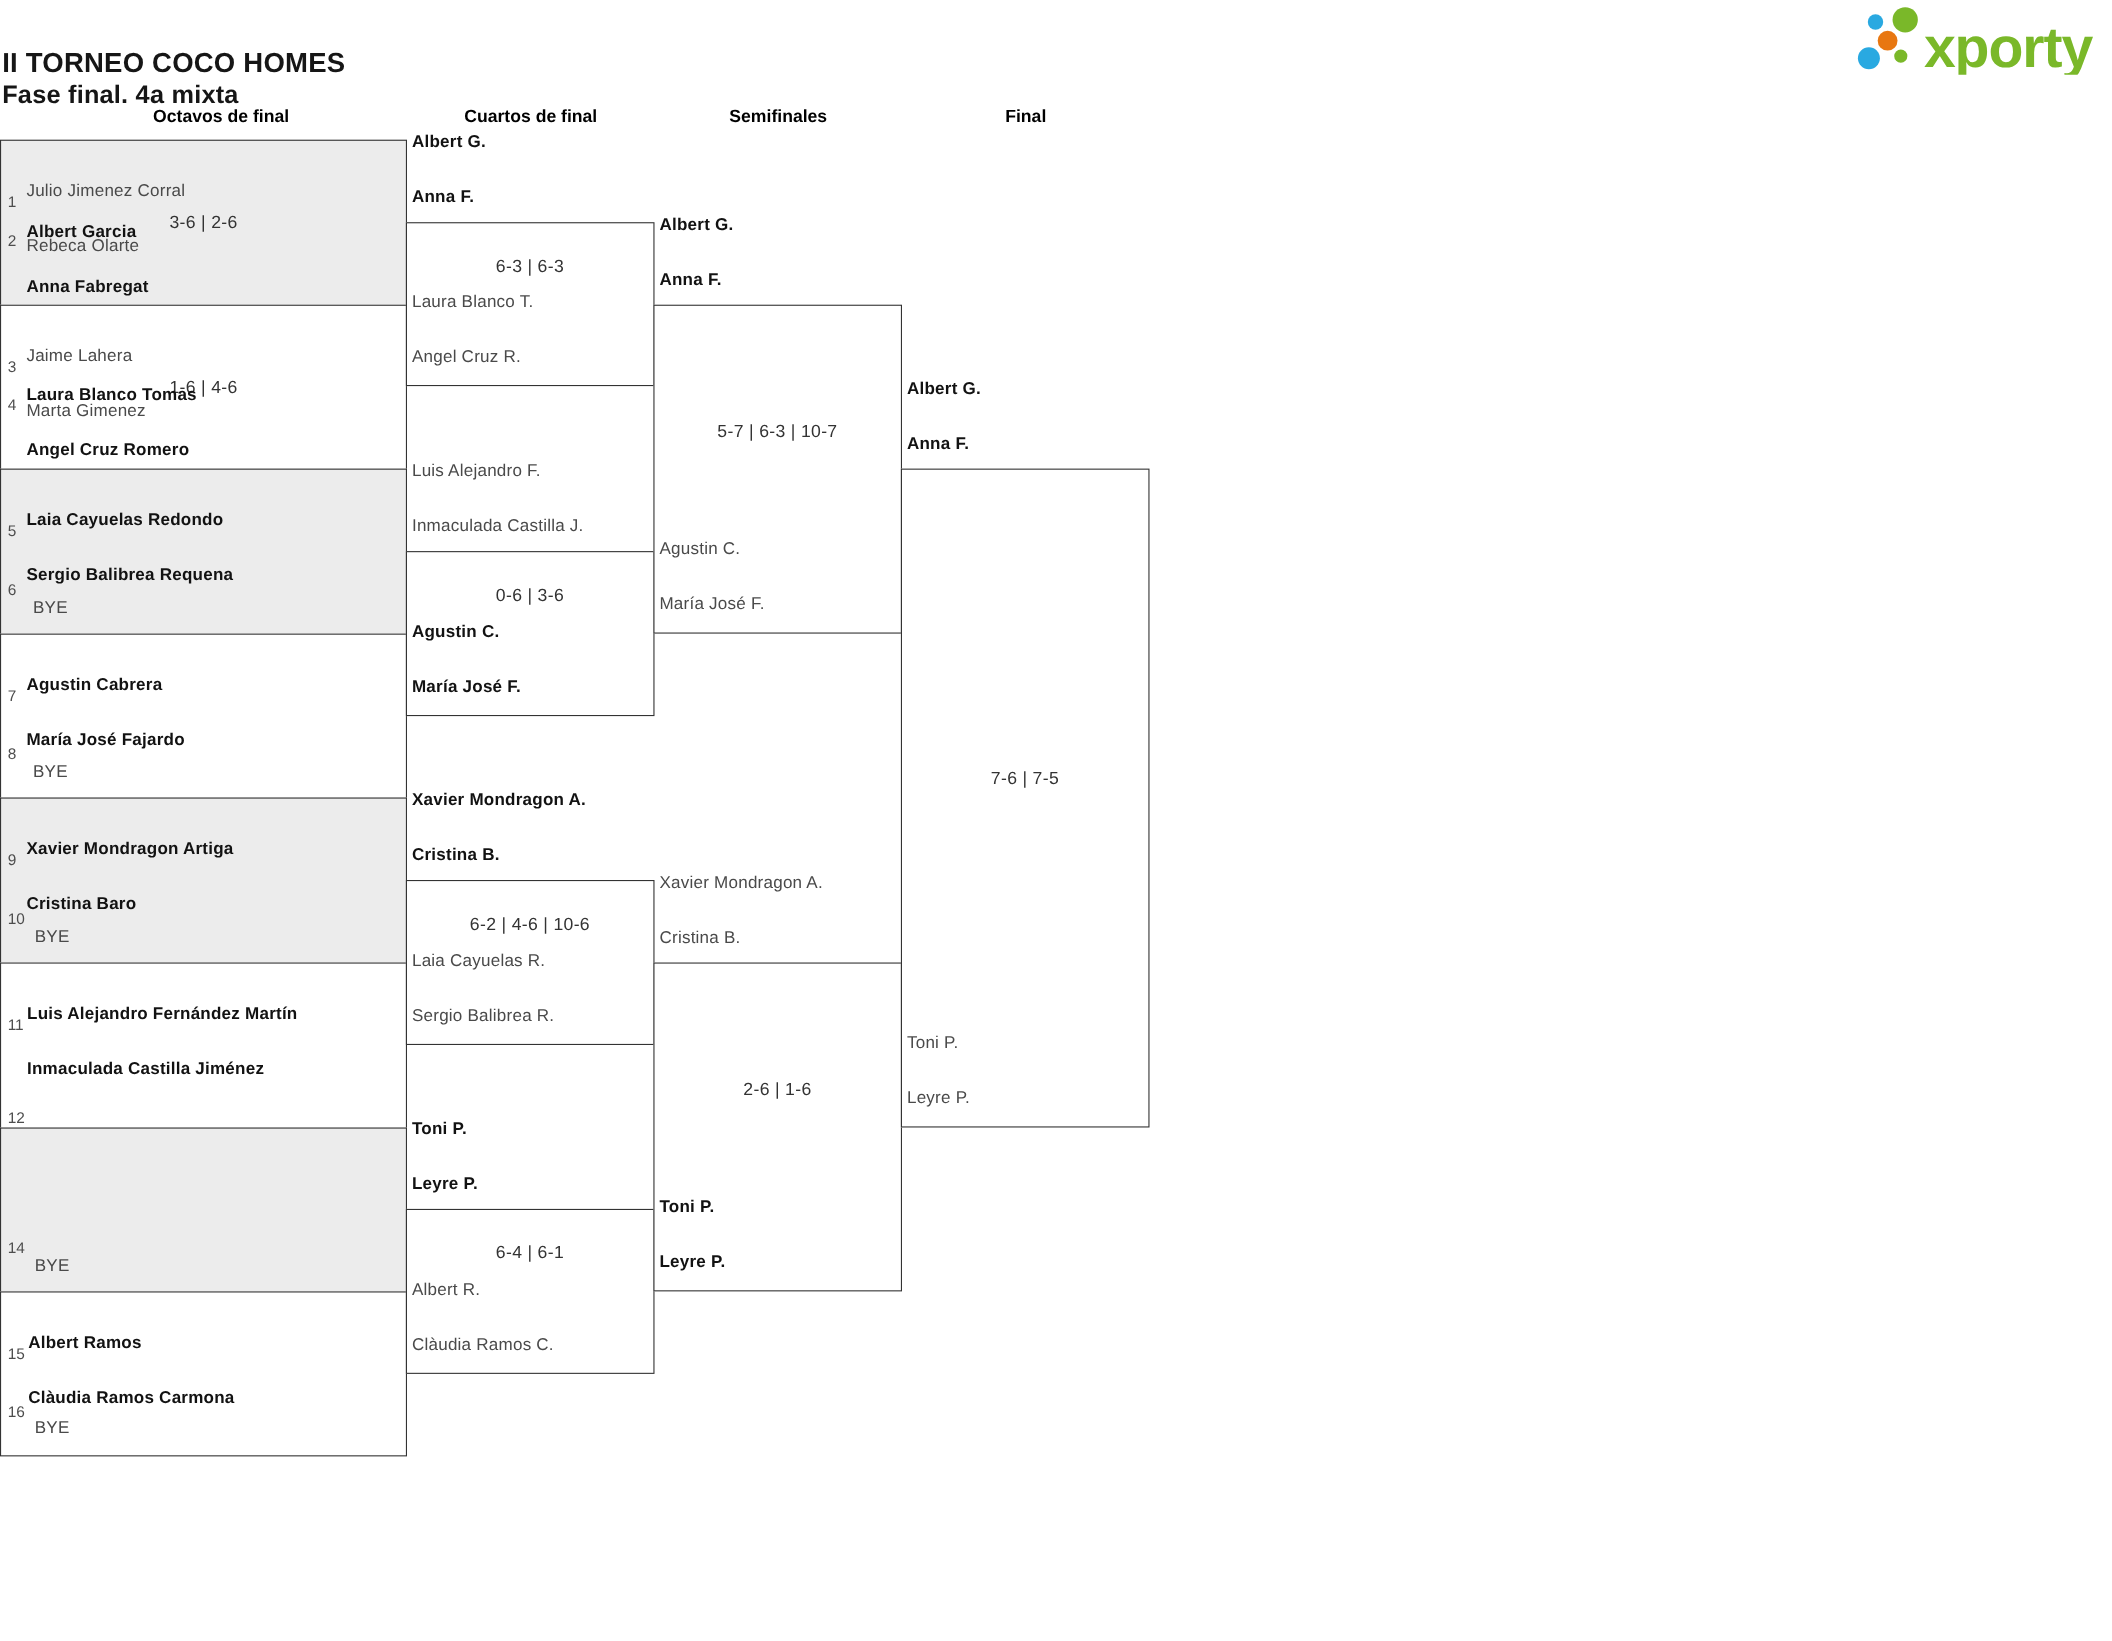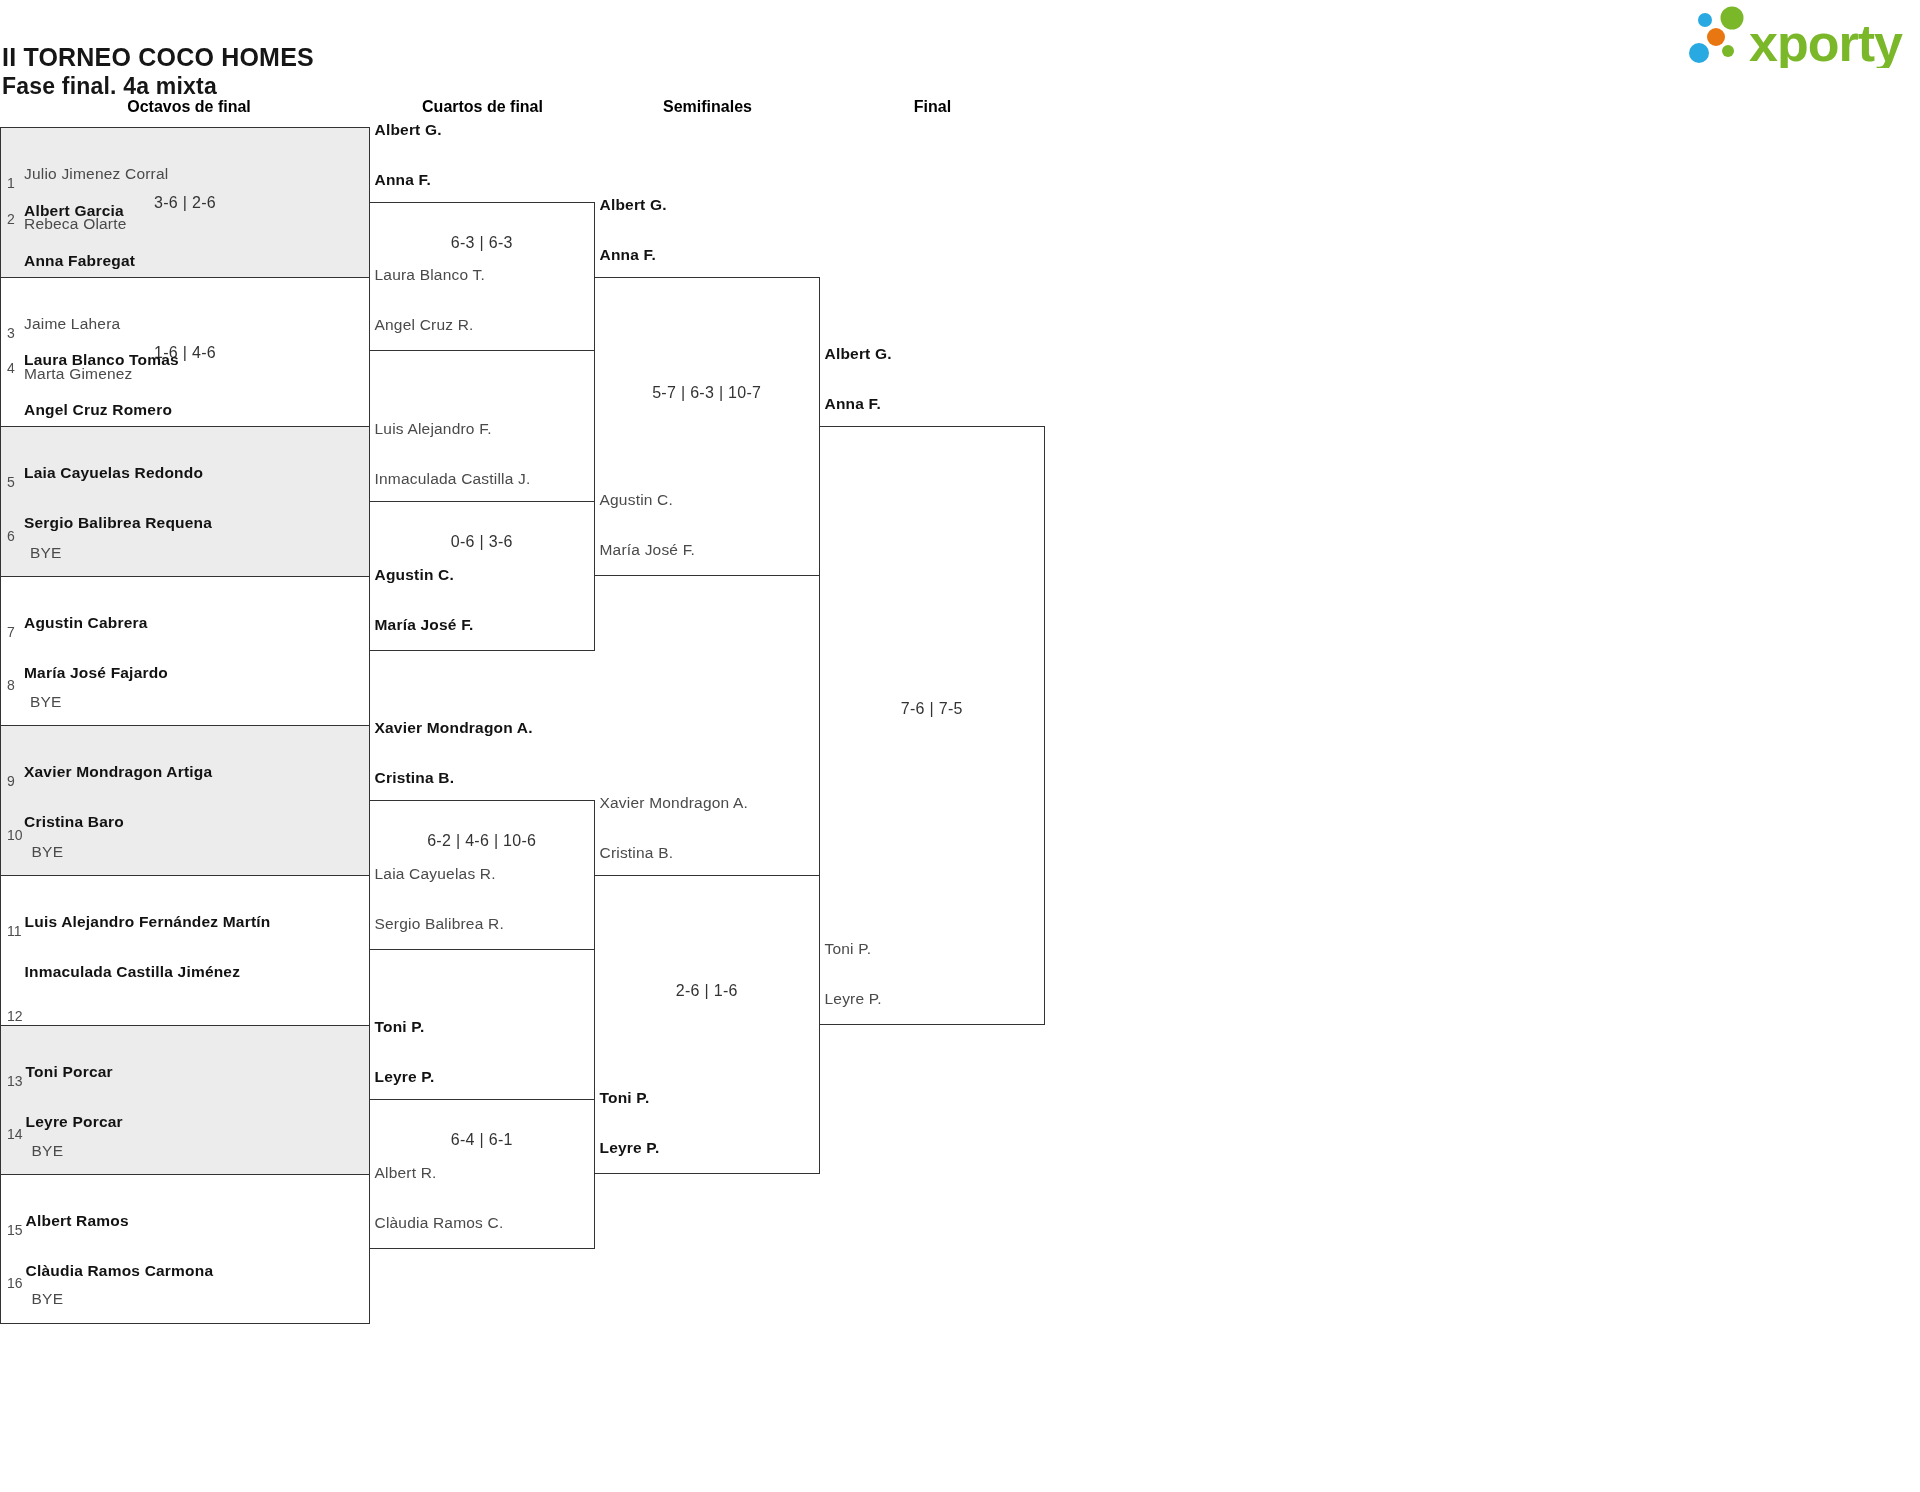--- a/index.html
+++ b/index.html
@@ -7,21 +7,21 @@
   .stage{position:absolute;inset:0;}
 
   
   .title-block{position:absolute;left:2px;top:3px;}
   .title-l1{font-size:25px;line-height:30px;font-weight:700;letter-spacing:.2px;color:#161616;margin-top:39px;}
   .title-l2{font-size:23px;line-height:28px;font-weight:700;letter-spacing:.2px;color:#161616;}
   .logo{position:absolute;left:1688px;top:4px;width:232px;height:64px;cursor:pointer;}
 
   
   .col-header{position:absolute;top:97px;text-align:center;font-size:16px;line-height:20px;font-weight:600;color:#000;}
-  .ch-oct{left:4px;width:370px;}
+  .ch-oct{left:16px;width:370px;}
   .ch-qf{left:370px;width:225px;}
   .ch-sf{left:595px;width:225px;}
   .ch-f{left:820px;width:225px;}
 
   
   .box{position:absolute;border:1.5px solid #333;box-sizing:border-box;background:#fff;}
   .box.shade{background:#ececec;}
   .r16{left:0;width:370px;}
   .qf{left:368.5px;width:226.5px;}
   .sf{left:593.5px;width:226.5px;}
@@ -168,27 +168,20 @@
     </div>
     <div class="row row-bye">
       <span class="seed">12</span>
       <span class="names bye">
         <span class="nline">BYE</span>
       </span>
     </div>
   </div>
 
   <div class="box r16 shade" style="top:1025px;height:150.5px">
-    <div class="row row-top">
-      <span class="seed">13</span>
-      <span class="names winner">
-        <span class="nline">Toni Porcar</span>
-        <span class="nline">Leyre Porcar</span>
-      </span>
-    </div>
     <div class="row row-bye">
       <span class="seed">14</span>
       <span class="names bye">
         <span class="nline">BYE</span>
       </span>
     </div>
   </div>
 
   <div class="box r16" style="top:1174px;height:150px">
     <div class="row row-top">

